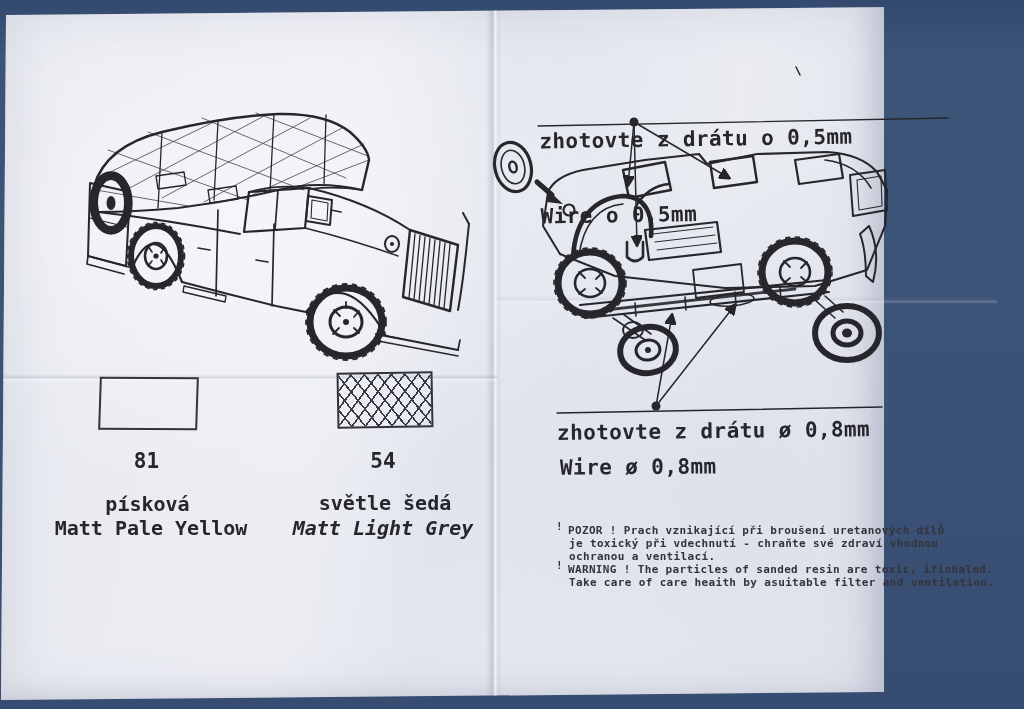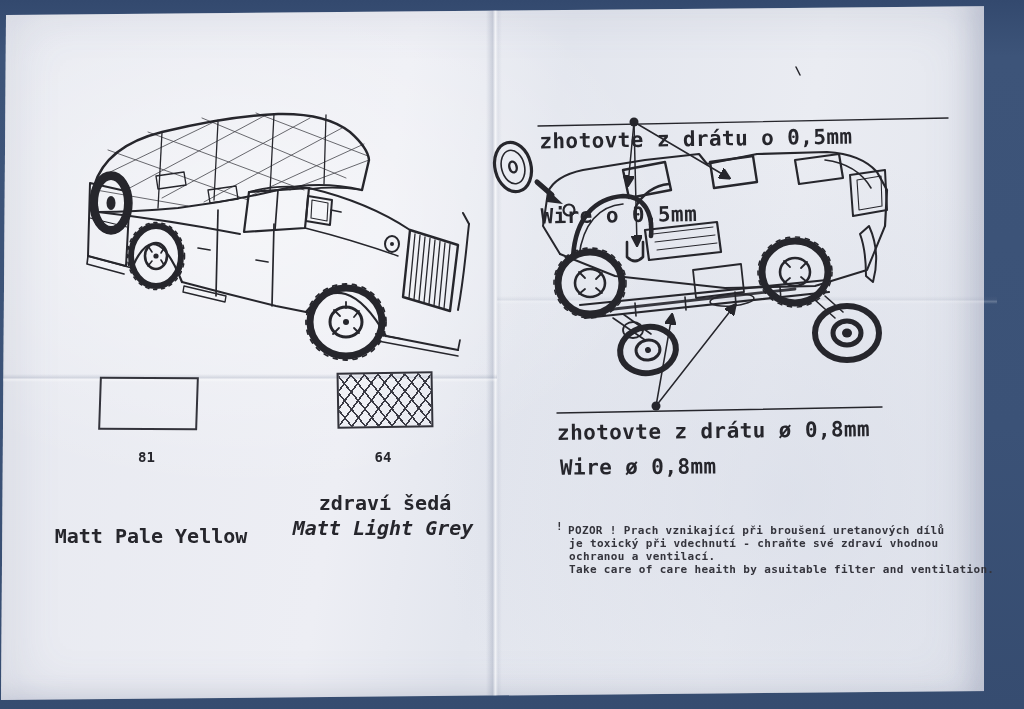--- a/index.html
+++ b/index.html
@@ -1,21 +1,21 @@
 <!DOCTYPE html>
 <html><head>
 <meta charset="utf-8">
 <style>
   html,body{margin:0;padding:0;}
   body{
     width:1024px;height:709px;overflow:hidden;
     background:linear-gradient(180deg,#33496e 0%,#3d5479 8%,#3b5277 60%,#364c70 100%);
     font-family:"DejaVu Sans Mono","Liberation Mono",monospace;
   }
-  .scene{position:relative;width:984px;height:709px;}
+  .scene{position:relative;width:860px;height:709px;padding-left:24px;}
   .paper{
     position:absolute;inset:0;
     clip-path:polygon(6px 15px,1004px 6px,990px 691px,1px 700px);
     background:
       radial-gradient(ellipse 600px 400px at 25% 30%,rgba(255,255,255,.5),rgba(255,255,255,0) 70%),
       radial-gradient(ellipse 500px 500px at 80% 70%,rgba(210,215,228,.5),rgba(210,215,228,0) 70%),
       linear-gradient(100deg,#e7e9f0 0%,#edeef4 38%,#e3e6ee 52%,#eaecf2 75%,#e2e5ed 100%);
     box-shadow:inset 0 0 60px rgba(90,100,135,.20), inset -10px -8px 26px rgba(90,100,135,.22), inset 6px 4px 18px rgba(255,255,255,.55);
   }
   .crease-v{
@@ -37,26 +37,26 @@
   .wire-bot-1{left:557px;top:419px;transform:rotate(-0.7deg);}
   .wire-bot-2{left:560px;top:455px;transform:rotate(-0.5deg);}
   .swatch{position:absolute;border:2px solid #33333b;}
   .swatch-plain{left:99px;top:377px;width:95px;height:49px;transform:skewX(-1.5deg) rotate(.4deg);}
   .swatch-hatch{
     left:337px;top:372px;width:92px;height:52px;transform:rotate(-1deg);
     background-image:
       repeating-linear-gradient(52deg,transparent 0 9px,#3a3a44 9px 10.6px),
       repeating-linear-gradient(-52deg,transparent 0 9px,#3a3a44 9px 10.6px);
   }
-  .paint-code{font-weight:bold;font-size:14px;text-align:center;}
+  .paint-code{font-weight:bold;font-size:21px;text-align:center;}
   .code-81{left:99px;top:449px;width:95px;}
   .code-64{left:337px;top:449px;width:92px;}
   .paint-name{font-weight:bold;font-size:20px;text-align:center;white-space:pre;}
   .name-cz-1{left:40px;top:492px;width:215px;}
-  .name-en-1{left:36px;top:516px;width:230px;margin-top:8px;}
+  .name-en-1{left:36px;top:516px;width:230px;}
   .name-cz-2{left:290px;top:491px;width:190px;}
   .name-en-2{left:278px;top:516px;width:210px;font-style:italic;}
   .warning{left:556px;top:524px;width:430px;}
   .warn-line{font-size:11px;font-weight:bold;letter-spacing:.35px;line-height:13px;color:#34343c;white-space:pre;}
   .warn-indent{padding-left:13px;}
   .bang{display:inline-block;transform:translateY(-4px);margin-right:5px;}
   svg{position:absolute;overflow:visible;}
   svg *{vector-effect:none;}
 </style>
 </head>
@@ -268,27 +268,29 @@
       <div>Wire o 0,5mm</div>
     </div>
 
     <div class="abs ink wire-note wire-bot-1">zhotovte z drátu ø 0,8mm</div>
     <div class="abs ink wire-note wire-bot-2">Wire ø 0,8mm</div>
 
     <div class="swatch swatch-plain"></div>
     <div class="swatch swatch-hatch"></div>
 
     <div class="abs ink paint-code code-81">81</div>
-    <div class="abs ink paint-code code-64">64</div>
-
+    <div class="abs ink paint-code code-64">54</div>
+
+    <div class="abs ink paint-name name-cz-1">písková</div>
     <div class="abs ink paint-name name-en-1">Matt Pale Yellow</div>
-    <div class="abs ink paint-name name-cz-2">zdraví šedá</div>
+    <div class="abs ink paint-name name-cz-2">světle šedá</div>
     <div class="abs ink paint-name name-en-2">Matt Light Grey</div>
 
     <div class="abs warning">
       <div class="warn-line"><span class="bang">!</span><span>POZOR ! Prach vznikající při broušení uretanových dílů</span></div>
       <div class="warn-line warn-indent">je toxický při vdechnutí - chraňte své zdraví vhodnou</div>
       <div class="warn-line warn-indent">ochranou a ventilací.</div>
+      <div class="warn-line"><span class="bang">!</span><span>WARNING ! The particles of sanded resin are toxic, ifinhaled.</span></div>
       <div class="warn-line warn-indent">Take care of care heaith by asuitable filter and ventilation.</div>
     </div>
 
   </div>
 </div>
 
 </body></html>

